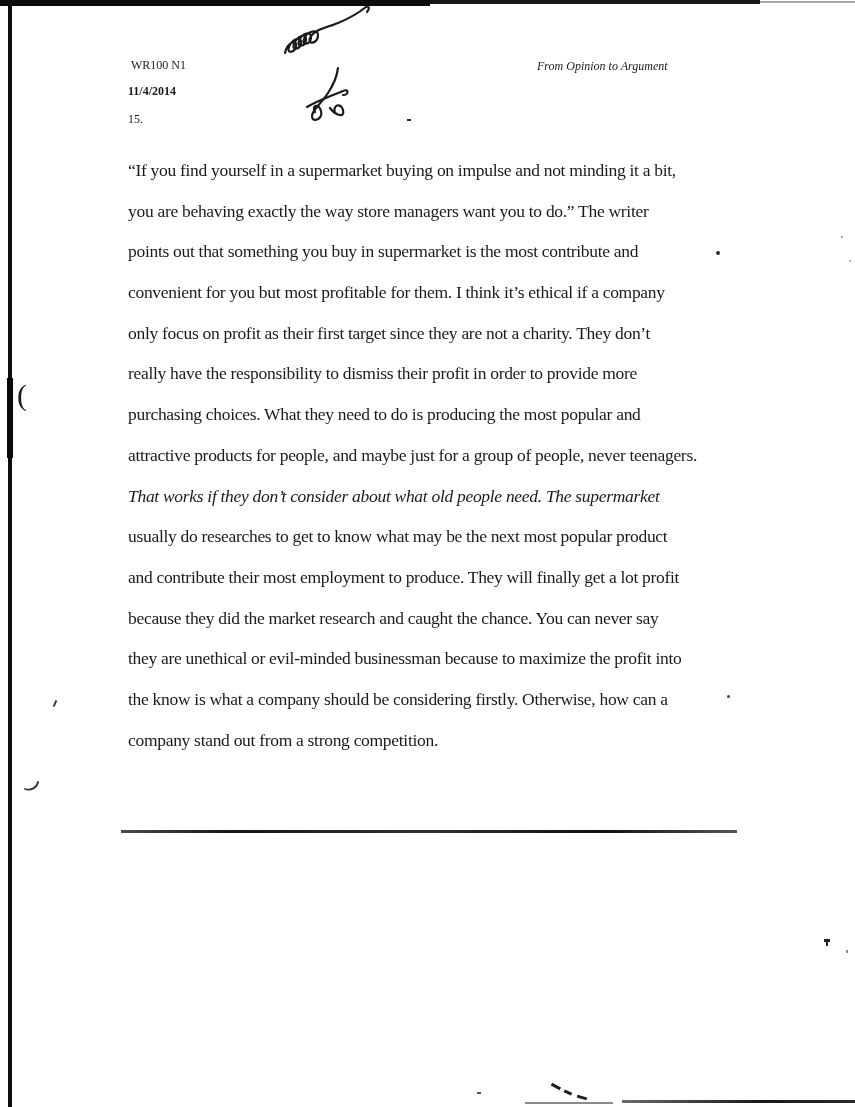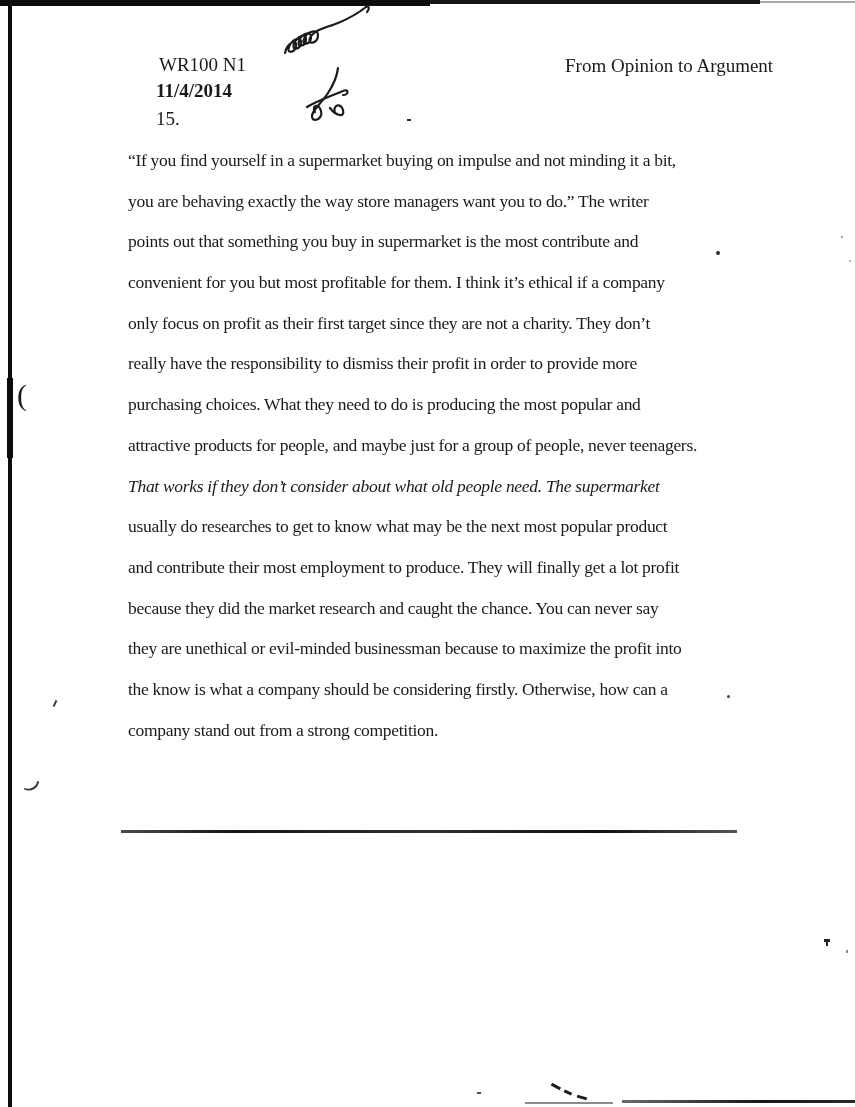--- a/index.html
+++ b/index.html
@@ -10,36 +10,36 @@
   }
   
   .scan-strip{position:absolute;background:#0c0c0c;}
   .scan-strip.a{left:0;top:0;width:430px;height:6px;}
   .scan-strip.b{left:430px;top:0;width:330px;height:4px;background:#161616;}
   .scan-strip.c{left:760px;top:1px;width:95px;height:2px;background:#a9a9a9;}
   .scan-left{position:absolute;left:8px;top:0;width:4px;height:1107px;background:#0d0d0d;}
   .scan-left-thick{position:absolute;left:7px;top:378px;width:6px;height:80px;background:#0a0a0a;}
 
   
-  .hdr{position:absolute;font-size:19px;line-height:26px;white-space:nowrap;margin-left:28px;}
+  .hdr{position:absolute;font-size:12px;line-height:26px;white-space:nowrap;}
   .hdr.course{left:131px;top:52px;}
   .hdr.date{left:128px;top:78px;font-weight:bold;}
   .hdr.num{left:128px;top:106px;}
-  .hdr.title{left:537px;top:53px;}
+  .hdr.title{left:537px;top:53px;font-style:italic;}
 
   
   .scribble{position:absolute;}
   .scribble svg{display:block;}
   .scribble path{fill:none;stroke:#1b1b1b;stroke-width:2.2;stroke-linecap:round;}
 
   
   .margin-paren{position:absolute;left:17px;top:378px;font-size:30px;line-height:34px;}
 
   
-  .essay{position:absolute;left:128px;top:140px;font-size:17.5px;letter-spacing:-0.3px;}
+  .essay{position:absolute;left:128px;top:150px;font-size:17.5px;letter-spacing:-0.3px;}
   .body-line{height:40.7px;line-height:40.7px;white-space:nowrap;}
   .body-line.italic{font-style:italic;}
 
   
   .sig-rule{position:absolute;left:121px;top:830px;width:616px;height:3px;
     background:linear-gradient(to right,#4a4a4a,#161616 18%,#303030 50%,#0f0f0f 78%,#555);}
 
   
   .mark{position:absolute;background:#2a2a2a;}
   .m-dot1{left:407px;top:119px;width:4px;height:2px;}

